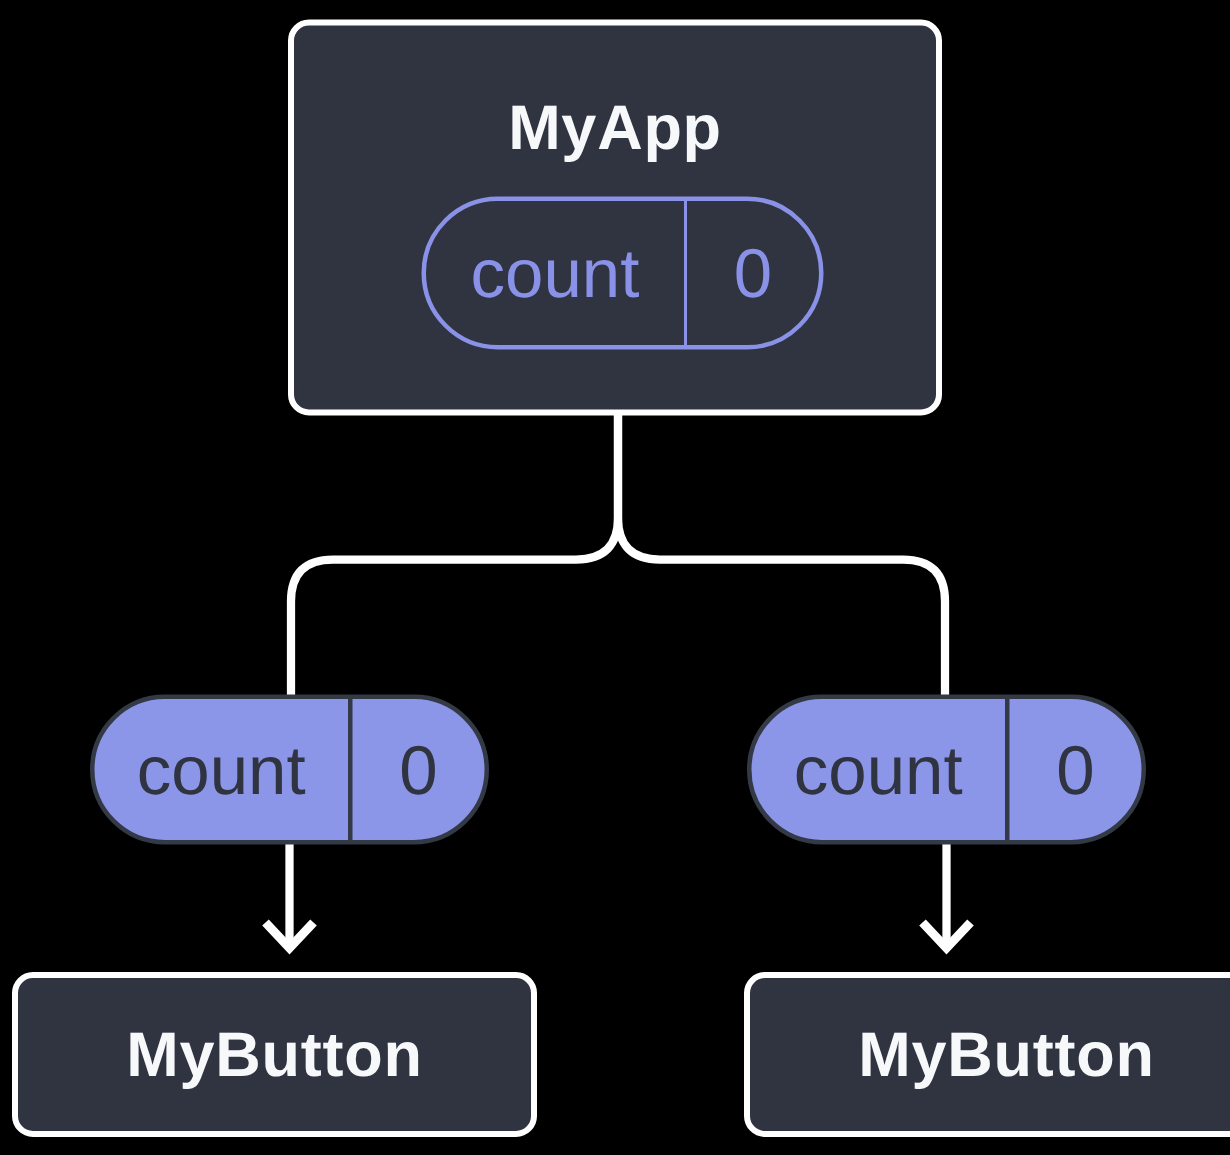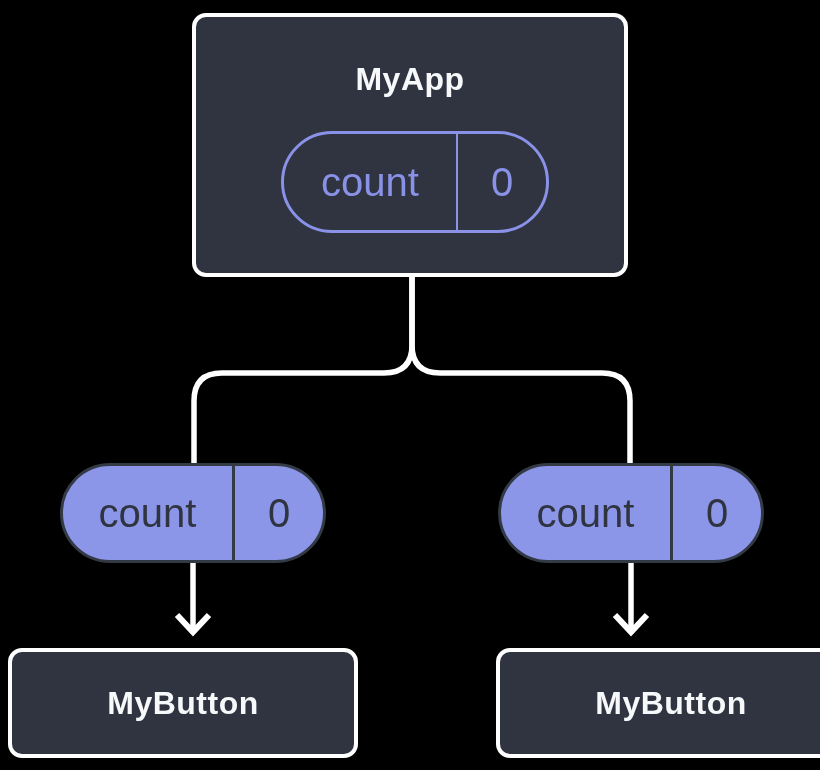--- a/index.html
+++ b/index.html
@@ -36,40 +36,40 @@
   .node-root {
     left: 192px;
     top: 13px;
     width: 436px;
     height: 264px;
   }
   .node-title {
     display: block;
     text-align: center;
     color: #F7F8FA;
-    font-size: 32px;
+    font-size: 42px;
     font-weight: 600;
     letter-spacing: 0.5px;
   }
   .node-root .node-title {
     margin-top: 44px;
   }
   .pill {
     box-sizing: border-box;
     display: flex;
     align-items: stretch;
     border-radius: 52px;
     overflow: hidden;
     z-index: 3;
   }
   .pill-section {
     display: flex;
     align-items: center;
     justify-content: center;
-    font-size: 40px;
+    font-size: 46px;
   }
   .pill-name { flex: 1 1 auto; }
   .pill-value { flex: 0 0 88px; }
   .pill-divider {
     flex: 0 0 0;
     width: 0;
   }
   .state-pill {
     position: absolute;
     left: 85px;

